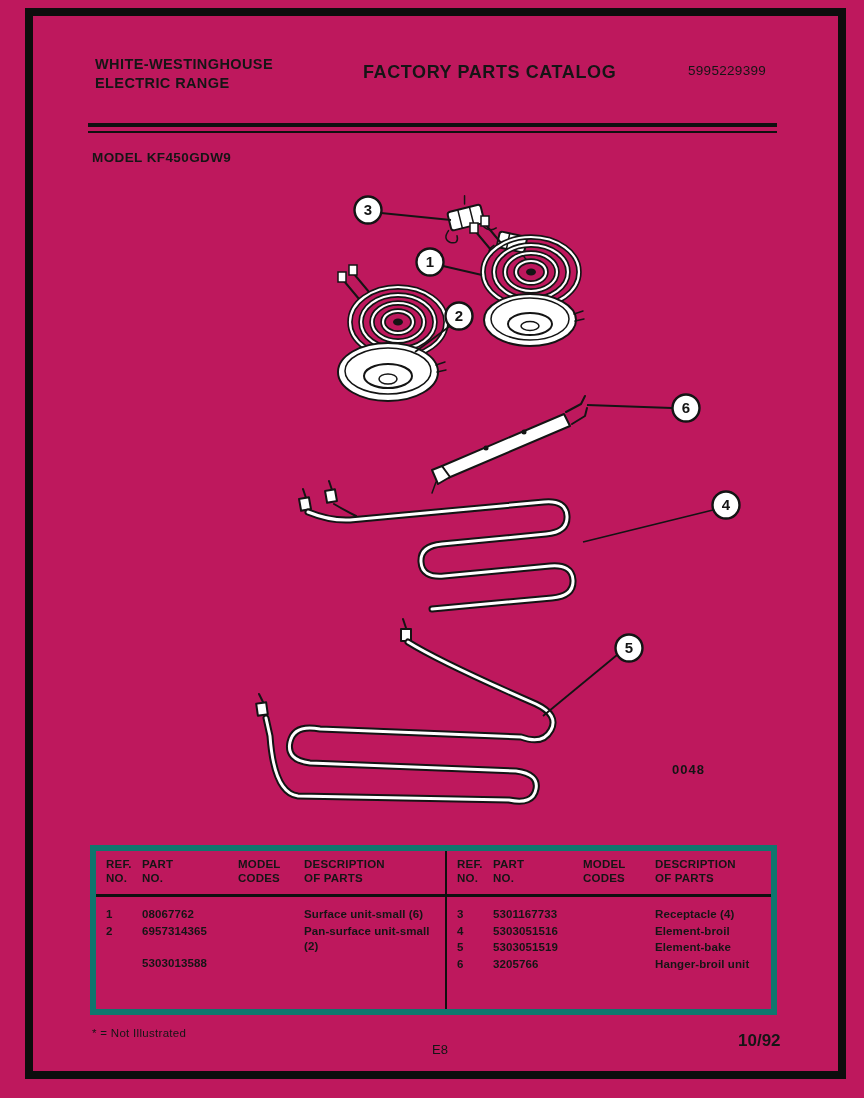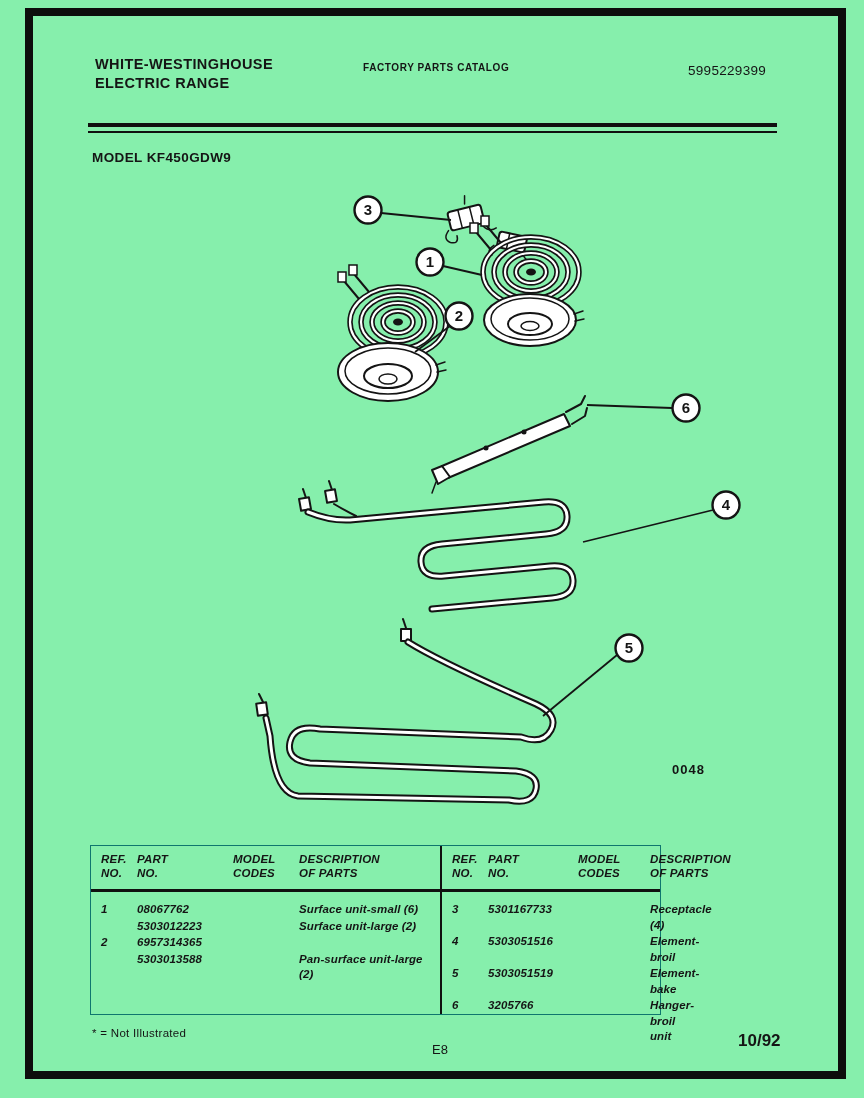--- a/index.html
+++ b/index.html
@@ -1,36 +1,36 @@
 <!DOCTYPE html>
 <html><head>
 <meta charset="utf-8">
 <style>
   html,body{margin:0;padding:0;background:#e8e8e8;}
   .page{
-    position:relative;width:864px;height:1098px;background:#86efac;
+    position:relative;width:864px;height:1098px;background:#be185d;
     font-family:"Liberation Sans",sans-serif;color:#151515;overflow:hidden;
   }
   .frame{
     position:absolute;left:25px;top:8px;width:821px;height:1071px;
     border:8px solid #0d0d0d;box-sizing:border-box;pointer-events:none;
   }
   .abs{position:absolute;}
   .brand{left:95px;top:55px;font-size:14.5px;font-weight:700;line-height:19px;letter-spacing:.4px;}
-  .title{left:363px;top:62px;font-size:10px;font-weight:700;letter-spacing:.6px;}
+  .title{left:363px;top:62px;font-size:18px;font-weight:700;letter-spacing:.6px;}
   .docnum{left:688px;top:63px;font-size:13.5px;font-weight:400;letter-spacing:.3px;}
   .rule-a{left:88px;top:123px;width:689px;height:4px;background:#101010;}
   .rule-b{left:88px;top:131px;width:689px;height:2px;background:#101010;}
   .model{left:92px;top:150px;font-size:13.5px;font-weight:700;letter-spacing:.4px;}
   .diagram{left:88px;top:168px;}
 
   
   .parts-table{
-    left:90px;top:845px;width:571px;height:170px;
-    border:1px solid #0f766e;box-sizing:border-box;font-style:italic;
+    left:90px;top:845px;width:687px;height:170px;
+    border:6px solid #0f766e;box-sizing:border-box;
   }
   .parts-table .divider{position:absolute;left:349px;top:0;bottom:0;width:2px;background:#101010;}
   .parts-table .header-rule{position:absolute;left:0;right:0;top:43px;height:3px;background:#101010;}
   .table-half{position:absolute;top:0;bottom:0;}
   .table-half.left{left:0;width:349px;}
   .table-half.right{left:351px;right:0;}
   .thead{display:grid;padding:6px 0 0 10px;height:37px;box-sizing:content-box;}
   .tbody{padding:13px 0 0 10px;}
   .table-half.left .thead,.table-half.left .tr{grid-template-columns:36px 96px 66px auto;}
   .table-half.right .thead,.table-half.right .tr{grid-template-columns:36px 90px 72px auto;}
@@ -233,35 +233,29 @@
 OF PARTS</div>
       </div>
       <div class="tbody">
         <div class="tr">
           <div class="td">1</div>
           <div class="td">08067762</div>
           <div class="td"></div>
           <div class="td">Surface unit-small (6)</div>
         </div>
         <div class="tr">
-          <div class="td"></div>
-          <div class="td">5303012223</div>
-          <div class="td"></div>
-          <div class="td">Surface unit-large (2)</div>
-        </div>
-        <div class="tr">
           <div class="td">2</div>
           <div class="td">6957314365</div>
           <div class="td"></div>
+          <div class="td">Pan-surface unit-small (2)</div>
         </div>
         <div class="tr">
           <div class="td"></div>
           <div class="td">5303013588</div>
           <div class="td"></div>
-          <div class="td">Pan-surface unit-large (2)</div>
         </div>
       </div>
     </div>
 
     <div class="table-half right">
       <div class="thead">
         <div class="th">REF.
 NO.</div>
         <div class="th">PART
 NO.</div>

